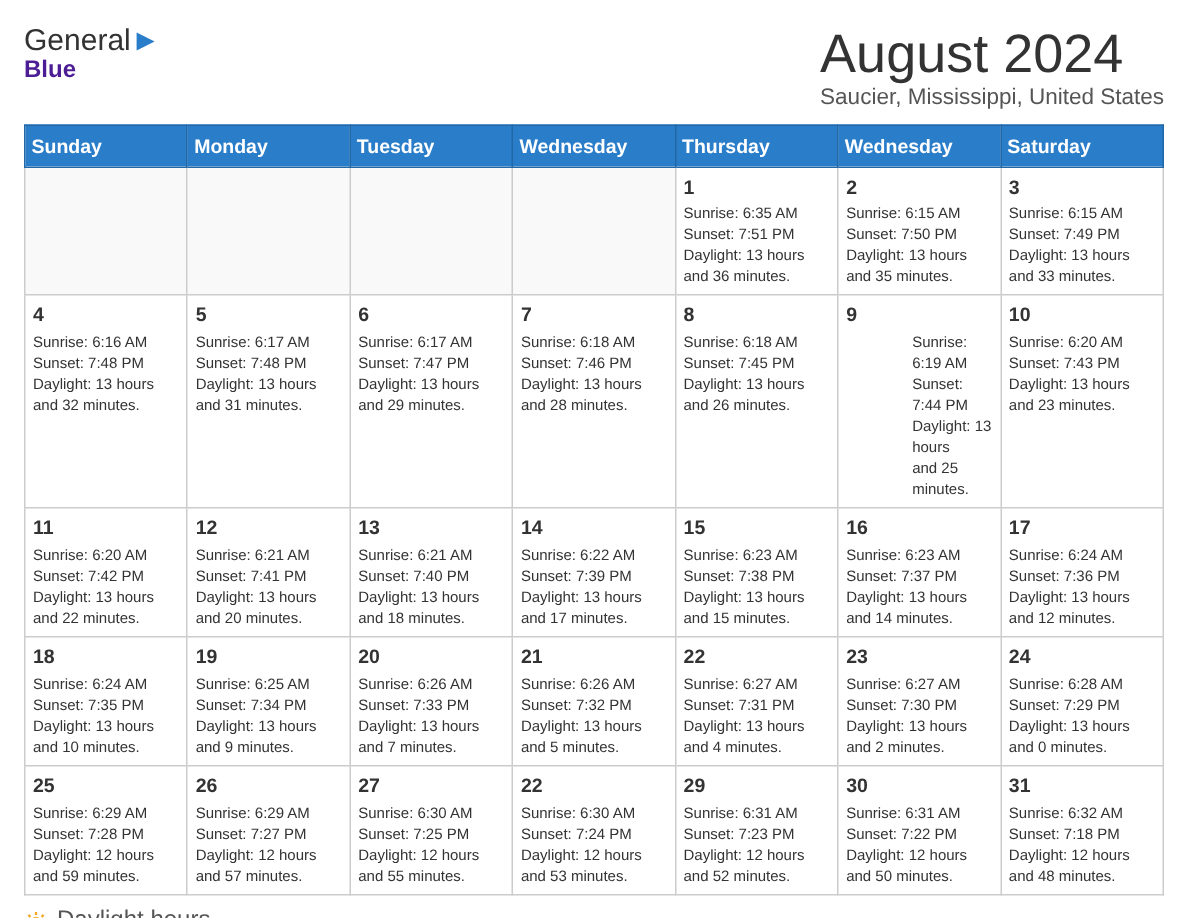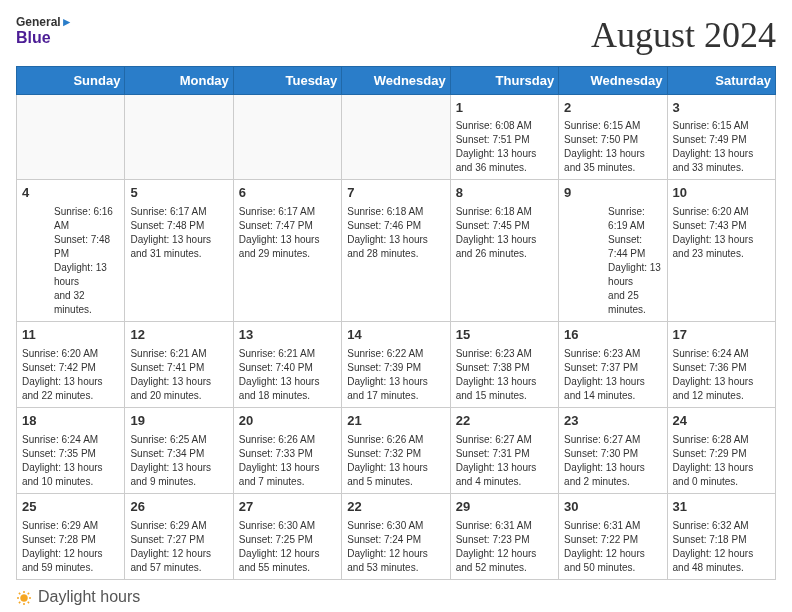--- a/index.html
+++ b/index.html
@@ -16,21 +16,20 @@
       align-items: flex-start;
       margin-bottom: 10px;
     }
     .logo {
       display: flex;
       align-items: center;
       gap: 4px;
     }
     .title-area {
       text-align: left;
-      font-family: Liberation Serif, serif;
     }
     .month-title {
       font-size: 36px;
       font-weight: normal;
       color: #333;
       line-height: 1.1;
     }
     .location-title {
       font-size: 15px;
       color: #555;
@@ -39,21 +38,21 @@
       width: 100%;
       border-collapse: collapse;
       border: 1px solid #ccc;
     }
     .calendar th {
       background-color: #2a7dc9;
       color: #fff;
       font-size: 13px;
       font-weight: bold;
       padding: 6px 4px;
-      text-align: right;
+      text-align: left;
       border: 1px solid #2068a8;
     }
     .calendar td {
       vertical-align: top;
       border: 1px solid #ccc;
       padding: 4px 5px;
       width: calc(100% / 7);
       min-height: 70px;
       background: #fff;
       font-size: 10.5px;
@@ -86,26 +85,27 @@
       width: 16px;
       height: 16px;
     }
   </style>
 </head>
 <body>
 
 <div class="header-area">
   <div class="logo">
     <div style="line-height:1.1;">
-      <div style="font-size:12px;font-weight:bold;color:#333;line-height:1.1;">General<span style="color:#2a7dc9;">►</span></div>
+      <div style="font-size:20px;font-weight:normal;color:#333;line-height:1.1;">General<span style="color:#2a7dc9;">►</span></div>
       <div style="font-size:16px;font-weight:bold;color:#4c1d95;line-height:1.1;">Blue</div>
     </div>
   </div>
   <div class="title-area">
     <div class="month-title">August 2024</div>
+    <div class="location-title">Saucier, Mississippi, United States</div>
   </div>
 </div>
 
 <table class="calendar">
   <thead>
     <tr>
     <th>Sunday</th>
         <th>Monday</th>
         <th>Tuesday</th>
         <th>Wednesday</th>
@@ -115,21 +115,21 @@
       </tr>
   </thead>
   <tbody id="calendar-body">
   <tr>
         <td class="empty"></td>
         <td class="empty"></td>
         <td class="empty"></td>
         <td class="empty"></td>
         <td>
           <span class="day-number">1</span>
-          <div class="day-info" style="white-space: pre-line;">Sunrise: 6:08 AM
+          <div class="day-info" style="white-space: pre-line;">Sunrise: 6:35 AM
 Sunset: 7:51 PM
 Daylight: 13 hours
 and 36 minutes.</div>
         </td>
         <td>
           <span class="day-number">2</span>
           <div class="day-info" style="white-space: pre-line;">Sunrise: 6:15 AM
 Sunset: 7:50 PM
 Daylight: 13 hours
 and 35 minutes.</div>
@@ -138,21 +138,21 @@
           <span class="day-number">3</span>
           <div class="day-info" style="white-space: pre-line;">Sunrise: 6:15 AM
 Sunset: 7:49 PM
 Daylight: 13 hours
 and 33 minutes.</div>
         </td>
       </tr>
       <tr>
         <td>
           <span class="day-number">4</span>
-          <div class="day-info" style="white-space: pre-line; margin-left: 32px;">Sunrise: 6:16 AM
+          <div class="day-info" style="white-space: pre-line;">Sunrise: 6:16 AM
 Sunset: 7:48 PM
 Daylight: 13 hours
 and 32 minutes.</div>
         </td>
         <td>
           <span class="day-number">5</span>
           <div class="day-info" style="white-space: pre-line;">Sunrise: 6:17 AM
 Sunset: 7:48 PM
 Daylight: 13 hours
 and 31 minutes.</div>

